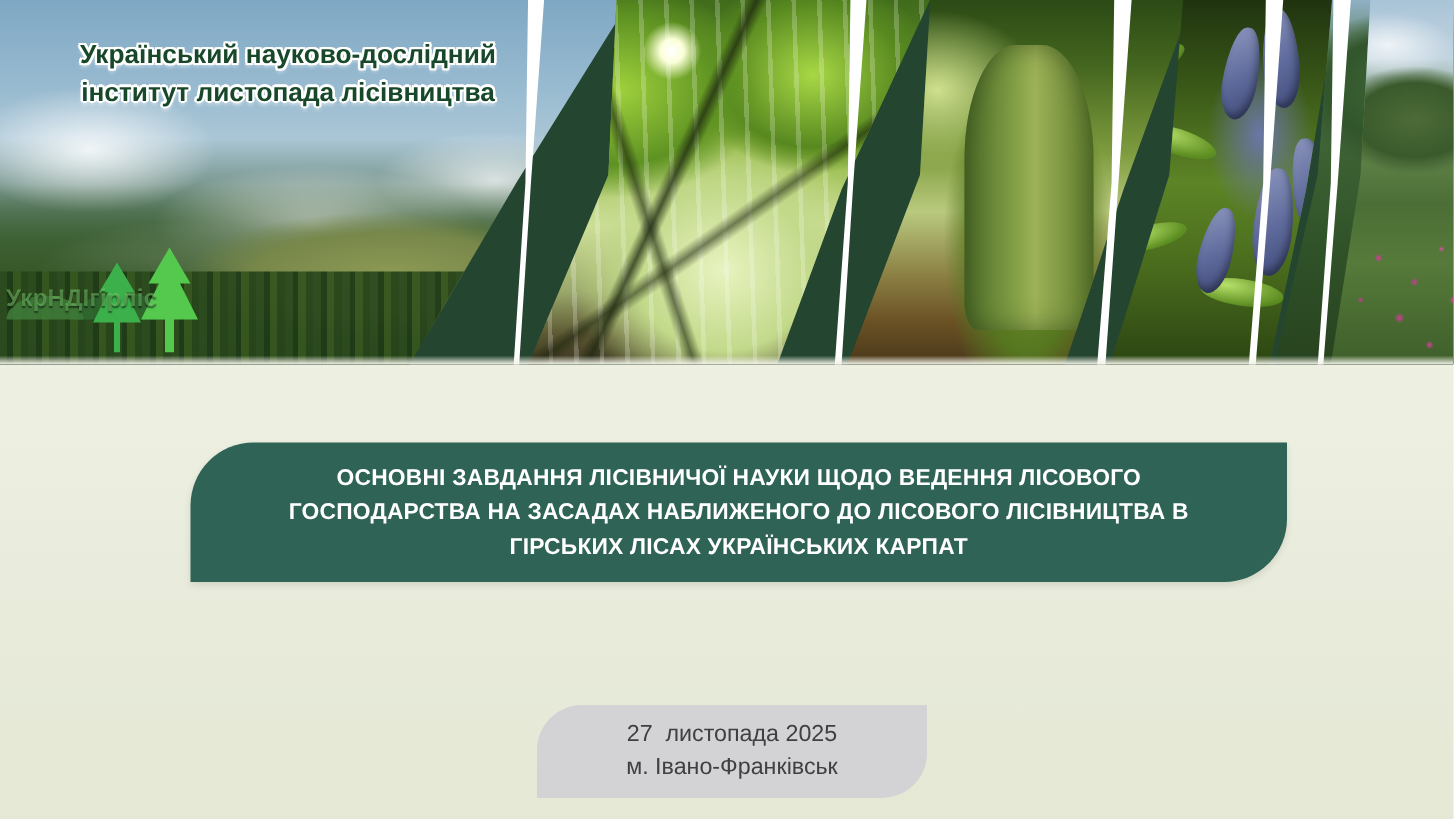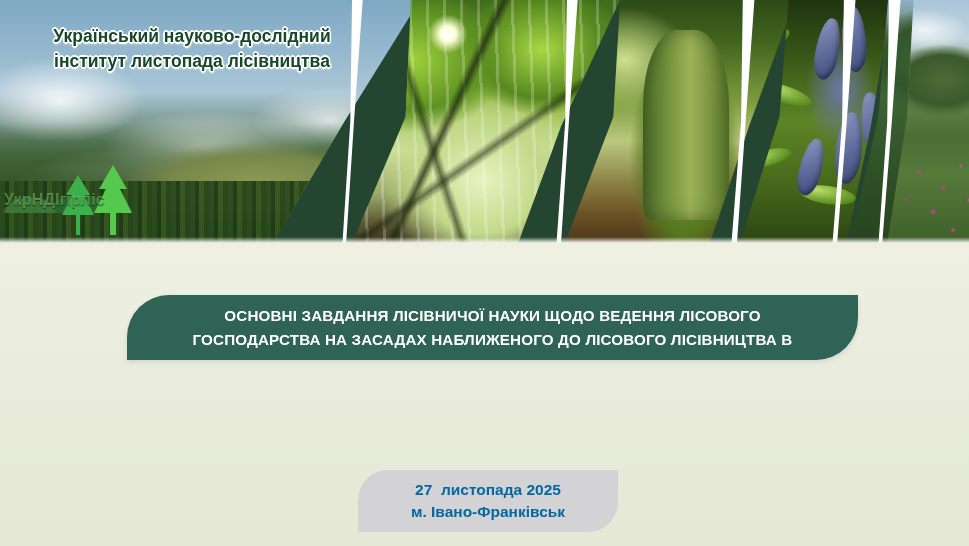--- a/index.html
+++ b/index.html
@@ -169,42 +169,42 @@
   .d4{left:832px;clip-path:polygon(26% 0,52% 0,32% 50%,10% 100%,0 100%,22% 50%);}
   .d5{left:878px;clip-path:polygon(24% 0,50% 0,30% 50%,8% 100%,0 100%,20% 50%);}
 
   .strip-bottom-fade{
     position:absolute;left:0;bottom:0;width:100%;height:6px;
     background:linear-gradient(to bottom,rgba(255,255,255,0),#f3f3ea);
   }
 
   
   .title-banner{
-    position:absolute;left:127px;top:295px;width:731px;height:65px;
+    position:absolute;left:127px;top:295px;width:731px;height:93px;
     background:#2e6356;
     border-radius:42px 0 42px 0;
     display:flex;align-items:center;justify-content:center;
     box-shadow:0 2px 5px rgba(0,0,0,.10);
   }
   .title-text{
     color:#ffffff;text-align:center;font-weight:bold;
     font-size:15.2px;line-height:1.52;letter-spacing:.15px;
     padding:0 26px;
   }
   .title-text div{white-space:nowrap;}
 
   
   .date-box{
     position:absolute;left:358px;top:470px;width:260px;height:62px;
     background:#d3d3d6;
     border-radius:30px 0 30px 0;
     display:flex;flex-direction:column;align-items:center;justify-content:center;
   }
   .date-line{
-    color:#0369a1;font-weight:bold;font-size:15.5px;line-height:1.42;
+    color:#404040;font-weight:normal;font-size:15.5px;line-height:1.42;
     white-space:pre;
   }
 </style>
 </head>
 <body>
 
 <div class="header-strip">
 
   <div class="panel panel-1">
     <div class="p1-ridge"></div>
@@ -259,19 +259,20 @@
     <div>інститут листопада лісівництва</div>
   </div>
 
   <div class="strip-bottom-fade"></div>
 </div>
 
 <div class="title-banner">
   <div class="title-text">
     <div>ОСНОВНІ ЗАВДАННЯ ЛІСІВНИЧОЇ НАУКИ ЩОДО ВЕДЕННЯ  ЛІСОВОГО</div>
     <div>ГОСПОДАРСТВА НА ЗАСАДАХ НАБЛИЖЕНОГО ДО  ЛІСОВОГО ЛІСІВНИЦТВА В</div>
+    <div>ГІРСЬКИХ ЛІСАХ УКРАЇНСЬКИХ  КАРПАТ</div>
   </div>
 </div>
 
 <div class="date-box">
   <div class="date-line">27  листопада 2025</div>
   <div class="date-line">м. Івано-Франківськ</div>
 </div>
 
 </body></html>

